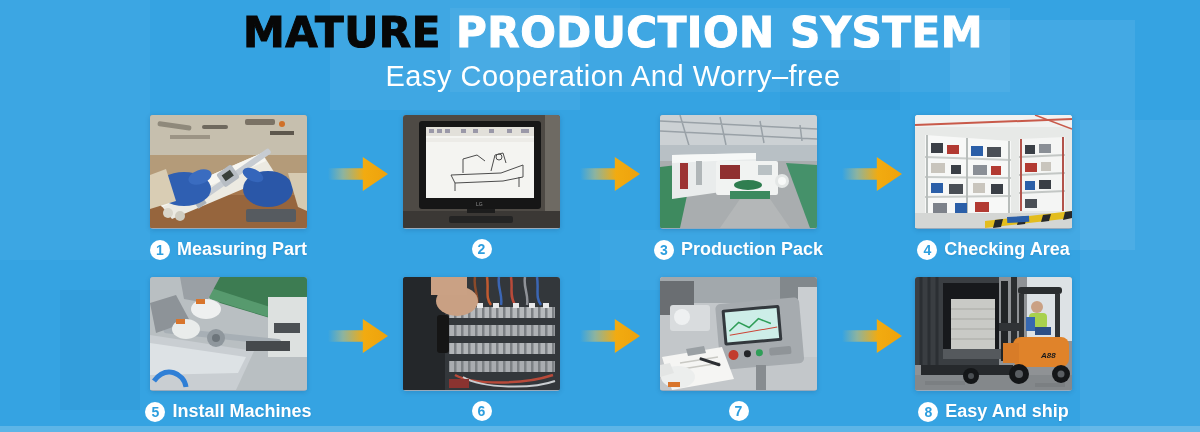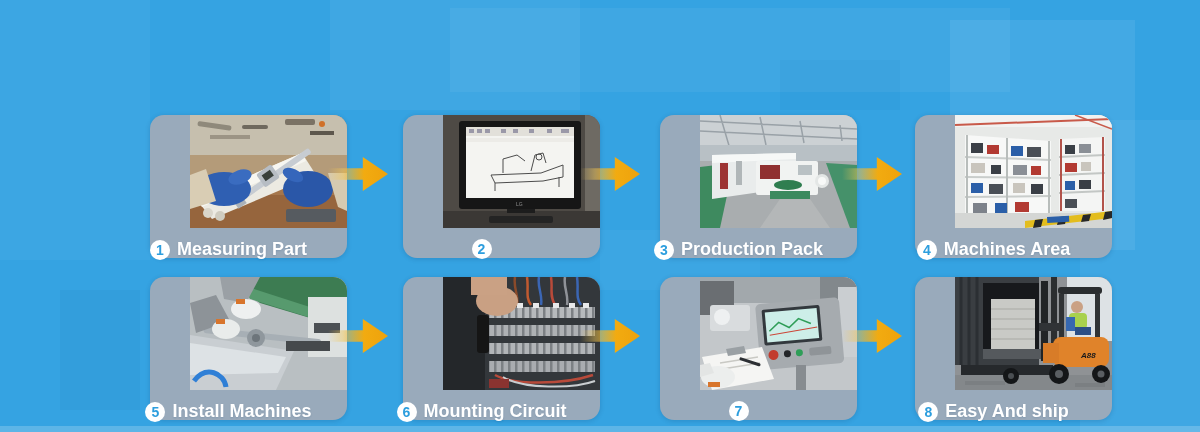--- a/index.html
+++ b/index.html
@@ -15,21 +15,21 @@
 
   
   .hdr{position:absolute;top:11px;left:0;right:0;text-align:center;padding-left:26px;}
   .title{font-family:"DejaVu Sans","Liberation Sans",sans-serif;font-weight:900;font-size:42px;line-height:1.05;letter-spacing:.5px;white-space:nowrap;}
   .title .t-black{color:#070707;-webkit-text-stroke:1px #070707;}
   .title .t-white{color:#ffffff;-webkit-text-stroke:1px #ffffff;}
   .subtitle{margin-top:5px;color:#ffffff;font-size:29px;font-weight:400;letter-spacing:.5px;}
 
   
   .step{position:absolute;width:157px;}
-  .photo{width:157px;height:143px;border-radius:14px;overflow:hidden;box-shadow:0 1px 5px rgba(0,40,80,.18);background:#9ab;padding-left:40px;}
+  .photo{width:157px;height:114px;border-radius:3px;overflow:hidden;box-shadow:0 1px 5px rgba(0,40,80,.18);background:#9ab;}
   .photo svg{display:block;width:157px;height:113px;}
   .caption{position:absolute;top:124px;left:-32px;width:221px;display:flex;justify-content:center;align-items:center;gap:7px;}
   .num{flex:0 0 auto;width:20px;height:20px;border-radius:50%;background:#ffffff;color:#2d9ede;font-weight:700;font-size:14px;line-height:20px;text-align:center;}
   .lbl{color:#ffffff;font-weight:700;font-size:18px;white-space:nowrap;text-shadow:0 1px 2px rgba(0,60,110,.15);}
 
   
   .arrow{
     position:absolute;width:60px;height:34px;
     background:linear-gradient(90deg, rgba(255,235,160,0) 0%, rgba(246,200,80,.45) 25%, #f2ab10 60%, #eea20c 100%);
     clip-path:polygon(0% 33%, 58% 33%, 58% 0%, 100% 50%, 58% 100%, 58% 67%, 0% 67%);
@@ -44,20 +44,24 @@
   <div class="bgt" style="left:0;top:0;width:150px;height:260px;opacity:.04"></div>
   <div class="bgt" style="left:330px;top:0;width:250px;height:110px;opacity:.05"></div>
   <div class="bgt" style="left:450px;top:8px;width:560px;height:84px;opacity:.05"></div>
   <div class="bgt" style="left:950px;top:20px;width:185px;height:230px;opacity:.07"></div>
   <div class="bgt" style="left:1080px;top:120px;width:120px;height:312px;opacity:.05"></div>
   <div class="bgt" style="left:600px;top:230px;width:160px;height:60px;opacity:.04"></div>
   <div class="bgt d" style="left:60px;top:290px;width:80px;height:120px;opacity:.05"></div>
   <div class="bgt d" style="left:780px;top:60px;width:120px;height:50px;opacity:.04"></div>
   <div class="bottom-strip"></div>
 
+  <div class="hdr">
+    <div class="title"><span class="t-black">MATURE</span><span class="t-white"> PRODUCTION SYSTEM</span></div>
+    <div class="subtitle">Easy Cooperation And Worry–free</div>
+  </div>
 
   <div class="step" style="left:150px;top:115px">
     <div class="photo">
       <svg viewBox="0 0 157 113">
         <rect width="157" height="113" fill="#b49b79"></rect>
         <rect width="157" height="40" fill="#c6bfae"></rect>
         <rect x="8" y="6" width="34" height="5" rx="2" fill="#8f897b" transform="rotate(8 8 6)"></rect>
         <rect x="52" y="10" width="26" height="4" rx="2" fill="#6f695e"></rect>
         <rect x="95" y="4" width="30" height="6" rx="2" fill="#7a7265"></rect>
         <circle cx="132" cy="9" r="3" fill="#d07028"></circle>
@@ -211,21 +215,21 @@
           <polygon points="80,105 88,104 86,112 78,113"></polygon>
           <polygon points="104,102 112,101 110,109 102,110"></polygon>
           <polygon points="128,100 136,99 134,106 126,107"></polygon>
           <polygon points="150,97 157,96 157,103 148,105"></polygon>
         </g>
         <rect x="92" y="102" width="22" height="6" fill="#2b5fa8" transform="rotate(-3 92 102)"></rect>
       </svg>
     </div>
     <div class="caption">
       <span class="num">4</span>
-      <span class="lbl">Machines Area</span>
+      <span class="lbl">Checking Area</span>
     </div>
   </div>
 
   <div class="step" style="left:150px;top:277px">
     <div class="photo">
       <svg viewBox="0 0 157 113">
         <rect width="157" height="113" fill="#b9bfc2"></rect>
         <polygon points="36,0 157,0 157,52 70,26" fill="#3d7c52"></polygon>
         <polygon points="52,8 157,42 157,52 60,22" fill="#579a6e"></polygon>
         <rect x="118" y="20" width="39" height="60" fill="#dde1e0"></rect>
@@ -291,21 +295,20 @@
         <ellipse cx="54" cy="24" rx="21" ry="15" fill="#c9a083"></ellipse>
         <rect x="28" y="0" width="36" height="18" fill="#caa184"></rect>
         <rect x="34" y="38" width="12" height="38" rx="3" fill="#151515"></rect>
         <path d="M52,98 C70,108 120,108 150,98" stroke="#b84a3a" stroke-width="2.5" fill="none"></path>
         <path d="M60,100 C80,112 130,112 152,104" stroke="#c9cdd0" stroke-width="2" fill="none"></path>
         <rect x="46" y="102" width="20" height="9" fill="#8a3330"></rect>
       </svg>
     </div>
     <div class="caption">
       <span class="num">6</span>
-      <span class="lbl">Mounting Circuit</span>
     </div>
   </div>
 
   <div class="step" style="left:660px;top:277px">
     <div class="photo">
       <svg viewBox="0 0 157 113">
         <rect width="157" height="113" fill="#c3c7ca"></rect>
         <rect width="157" height="26" fill="#a2a8ac"></rect>
         <rect x="0" y="4" width="34" height="34" fill="#6a6e72"></rect>
         <rect x="120" y="0" width="37" height="46" fill="#82888c"></rect>

